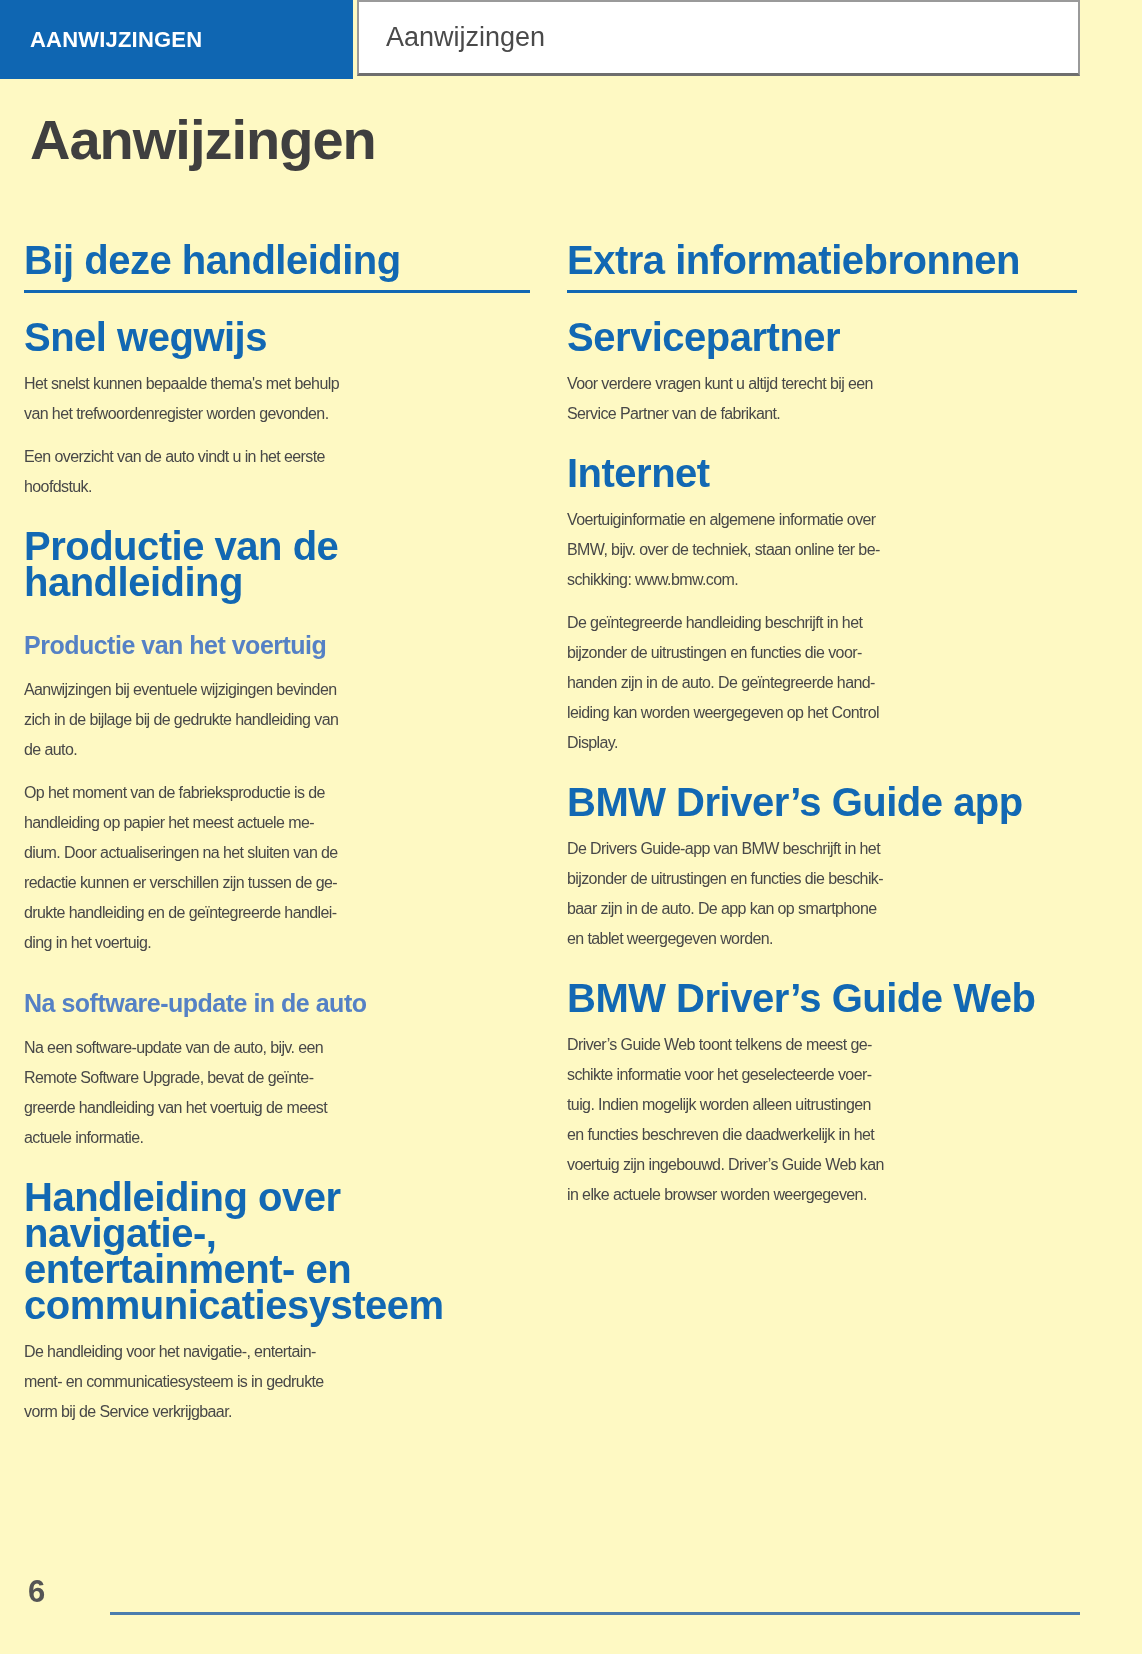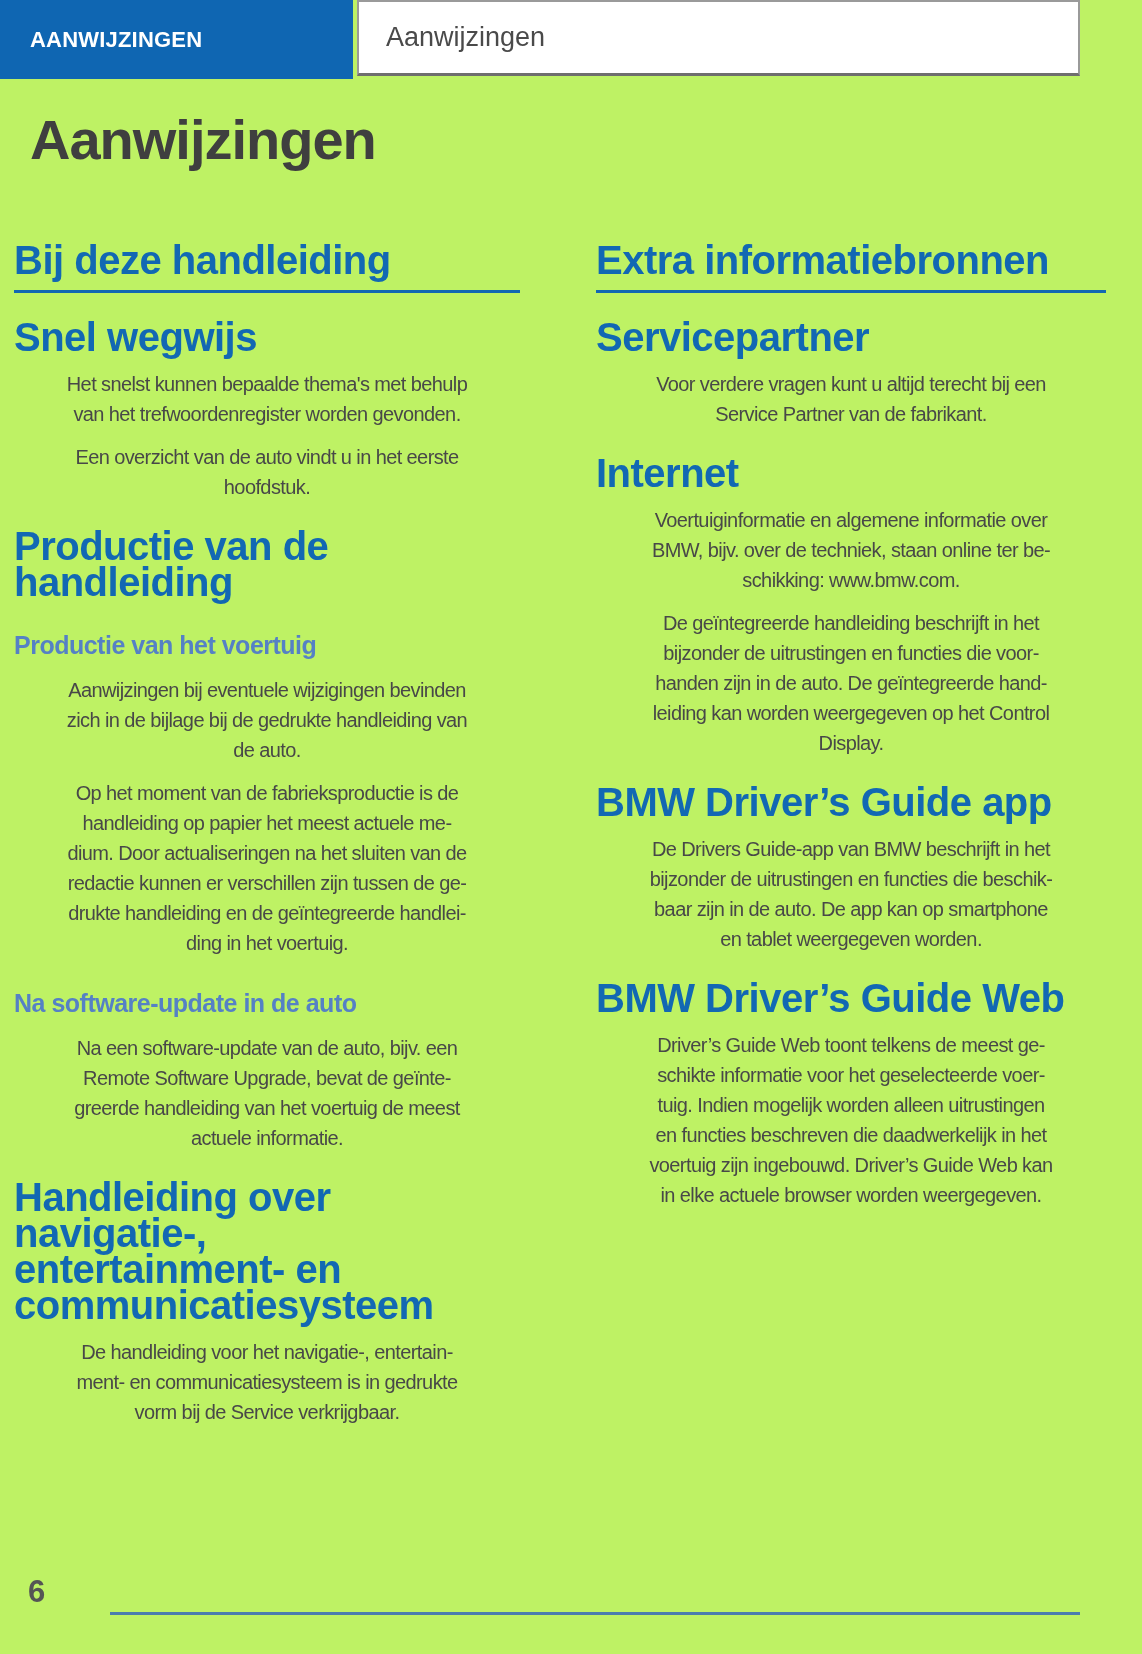--- a/index.html
+++ b/index.html
@@ -1,20 +1,20 @@
 <!DOCTYPE html>
 <html><head>
 <meta charset="utf-8">
 <style>
   html, body { margin: 0; padding: 0; background: #ffffff; }
   .page {
     position: relative;
     width: 1142px;
     height: 1654px;
-    background: #bef264;
+    background: #fef9c3;
     font-family: "Liberation Sans", sans-serif;
     color: #484848;
     overflow: hidden;
   }
 
   
   .chapter-band {
     position: absolute; left: 0; top: 0;
     width: 353px; height: 79px;
     background: #0f66b2;
@@ -37,26 +37,26 @@
 
   
   .doc-title {
     margin: 0; position: absolute; left: 30px; top: 108px;
     font-size: 56px; line-height: 64px; font-weight: bold;
     color: #3f3f3f; letter-spacing: -1px;
   }
 
   
   .columns {
-    position: absolute; left: 14px; top: 238px;
+    position: absolute; left: 24px; top: 238px;
     width: 1053px;
     display: flex; gap: 37px;
   }
   .col { width: 506px; flex: 0 0 506px; }
-  .col.right { width: 510px; flex: 0 0 510px; margin-left: 39px; }
+  .col.right { width: 510px; flex: 0 0 510px; }
   .col > :first-child { margin-top: 0; }
 
   .h2 {
     margin: 0 0 26px 0;
     font-size: 40px; line-height: 44px; font-weight: bold;
     color: #1268b3; letter-spacing: -0.5px;
     padding-bottom: 8px;
     border-bottom: 3px solid #1268b3;
     white-space: pre-line;
   }
@@ -67,24 +67,23 @@
     white-space: pre-line;
   }
   .h4 {
     margin: 28px 0 12px 0;
     font-size: 25px; line-height: 35px; font-weight: bold;
     color: #5581c5; letter-spacing: -0.5px;
     white-space: pre-line;
   }
   .para {
     margin: 0 0 13px 0;
-    font-size: 20px; line-height: 30px;
+    font-size: 16px; line-height: 30px;
     color: #484848; letter-spacing: -0.6px;
     white-space: pre;
-    text-align: center;
   }
 
   
   .page-number {
     position: absolute; left: 28px; top: 1574px;
     font-size: 31px; font-weight: bold; color: #555555;
   }
   .footer-rule {
     position: absolute; left: 110px; top: 1612px;
     width: 970px; height: 3px;

